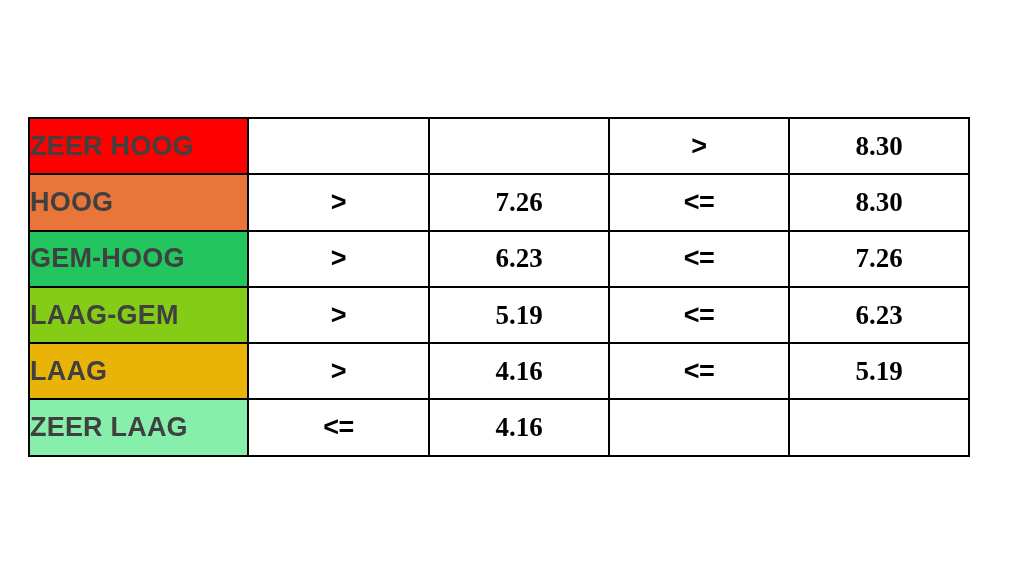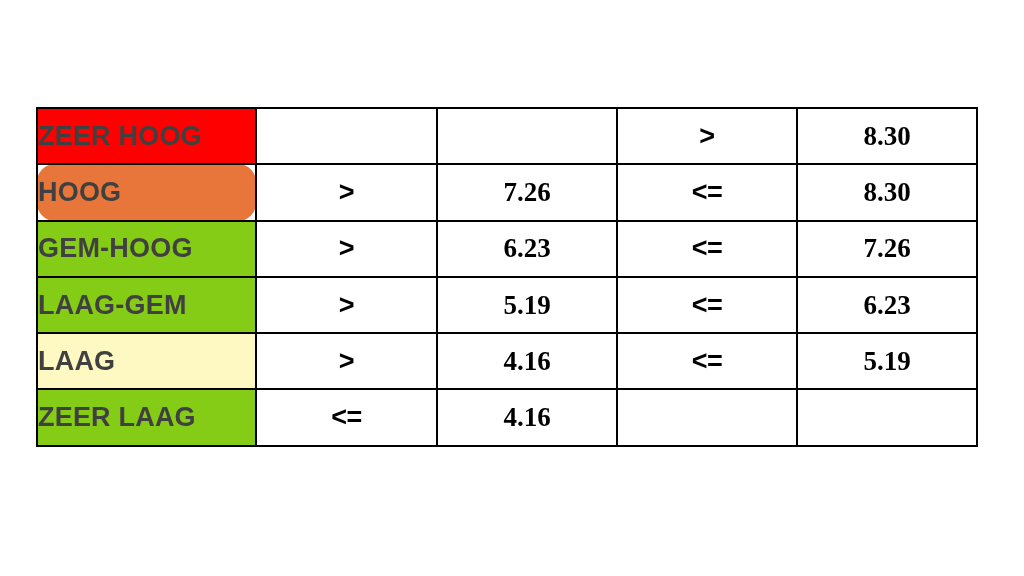--- a/index.html
+++ b/index.html
@@ -10,24 +10,23 @@
   body {
     width: 1024px;
     height: 576px;
     font-family: "Liberation Sans", sans-serif;
     overflow: hidden;
   }
 
   #classification-table-wrap {
     position: absolute;
     left: 28px;
-    top: 107px;
+    top: 117px;
     width: 940px;
     height: 326px;
-    margin-left: 8px;
   }
 
   table.classification-table {
     border-collapse: collapse;
     table-layout: fixed;
     width: 940px;
     height: 326px;
   }
 
   table.classification-table td {
@@ -84,49 +83,49 @@
     </colgroup>
     <tbody>
         <tr>
           <td class="level-label" style="background: rgb(255, 0, 0); color: rgb(64, 64, 64);">ZEER HOOG</td>
           <td class="op-cell empty-cell"></td>
           <td class="val-cell empty-cell"></td>
           <td class="op-cell">&gt;</td>
           <td class="val-cell">8.30</td>
         </tr>
         <tr>
-          <td class="level-label" style="background: rgb(232, 118, 58); color: rgb(64, 64, 64); border-radius: 18px;">HOOG</td>
+          <td class="level-label" style="background: rgb(232, 118, 58); color: rgb(64, 64, 64);">HOOG</td>
           <td class="op-cell">&gt;</td>
           <td class="val-cell">7.26</td>
           <td class="op-cell">&lt;=</td>
           <td class="val-cell">8.30</td>
         </tr>
         <tr>
-          <td class="level-label" style="background: #84cc16; color: rgb(64, 64, 64);">GEM-HOOG</td>
+          <td class="level-label" style="background: #22c55e; color: rgb(64, 64, 64);">GEM-HOOG</td>
           <td class="op-cell">&gt;</td>
           <td class="val-cell">6.23</td>
           <td class="op-cell">&lt;=</td>
           <td class="val-cell">7.26</td>
         </tr>
         <tr>
           <td class="level-label" style="background: #84cc16; color: rgb(64, 64, 64);">LAAG-GEM</td>
           <td class="op-cell">&gt;</td>
           <td class="val-cell">5.19</td>
           <td class="op-cell">&lt;=</td>
           <td class="val-cell">6.23</td>
         </tr>
         <tr>
-          <td class="level-label" style="background: #fef9c3; color: rgb(64, 64, 64);">LAAG</td>
+          <td class="level-label" style="background: #eab308; color: rgb(64, 64, 64);">LAAG</td>
           <td class="op-cell">&gt;</td>
           <td class="val-cell">4.16</td>
           <td class="op-cell">&lt;=</td>
           <td class="val-cell">5.19</td>
         </tr>
         <tr>
-          <td class="level-label" style="background: #84cc16; color: rgb(64, 64, 64);">ZEER LAAG</td>
+          <td class="level-label" style="background: #86efac; color: rgb(64, 64, 64);">ZEER LAAG</td>
           <td class="op-cell">&lt;=</td>
           <td class="val-cell">4.16</td>
           <td class="op-cell empty-cell"></td>
           <td class="val-cell empty-cell"></td>
         </tr>
       </tbody>
   </table>
 </div>
 
 </body></html>

